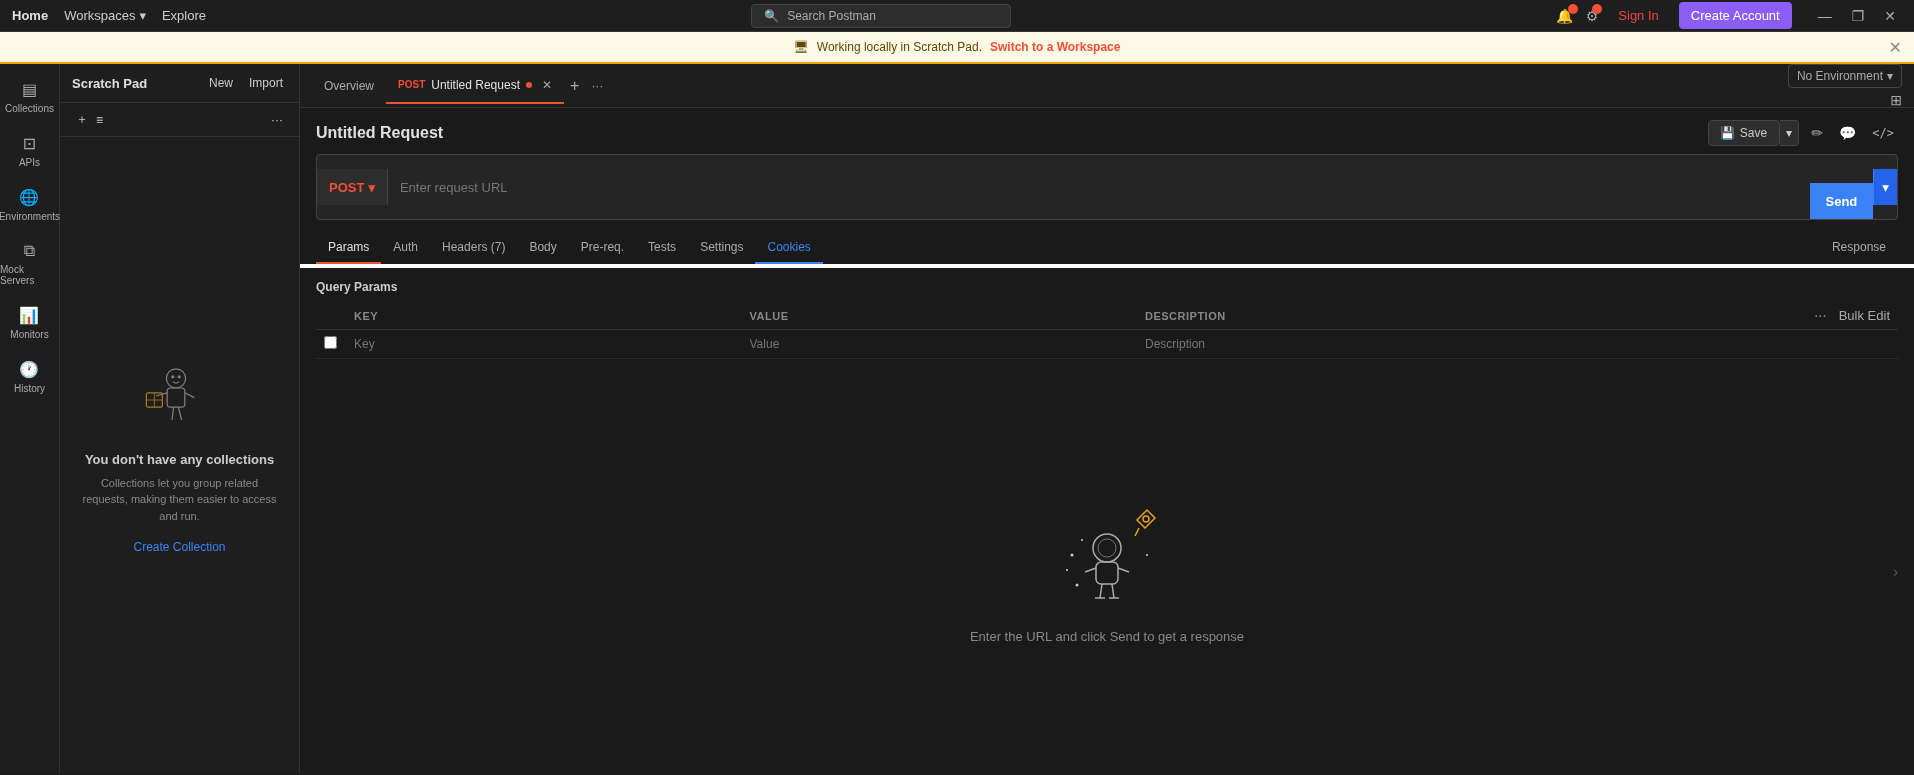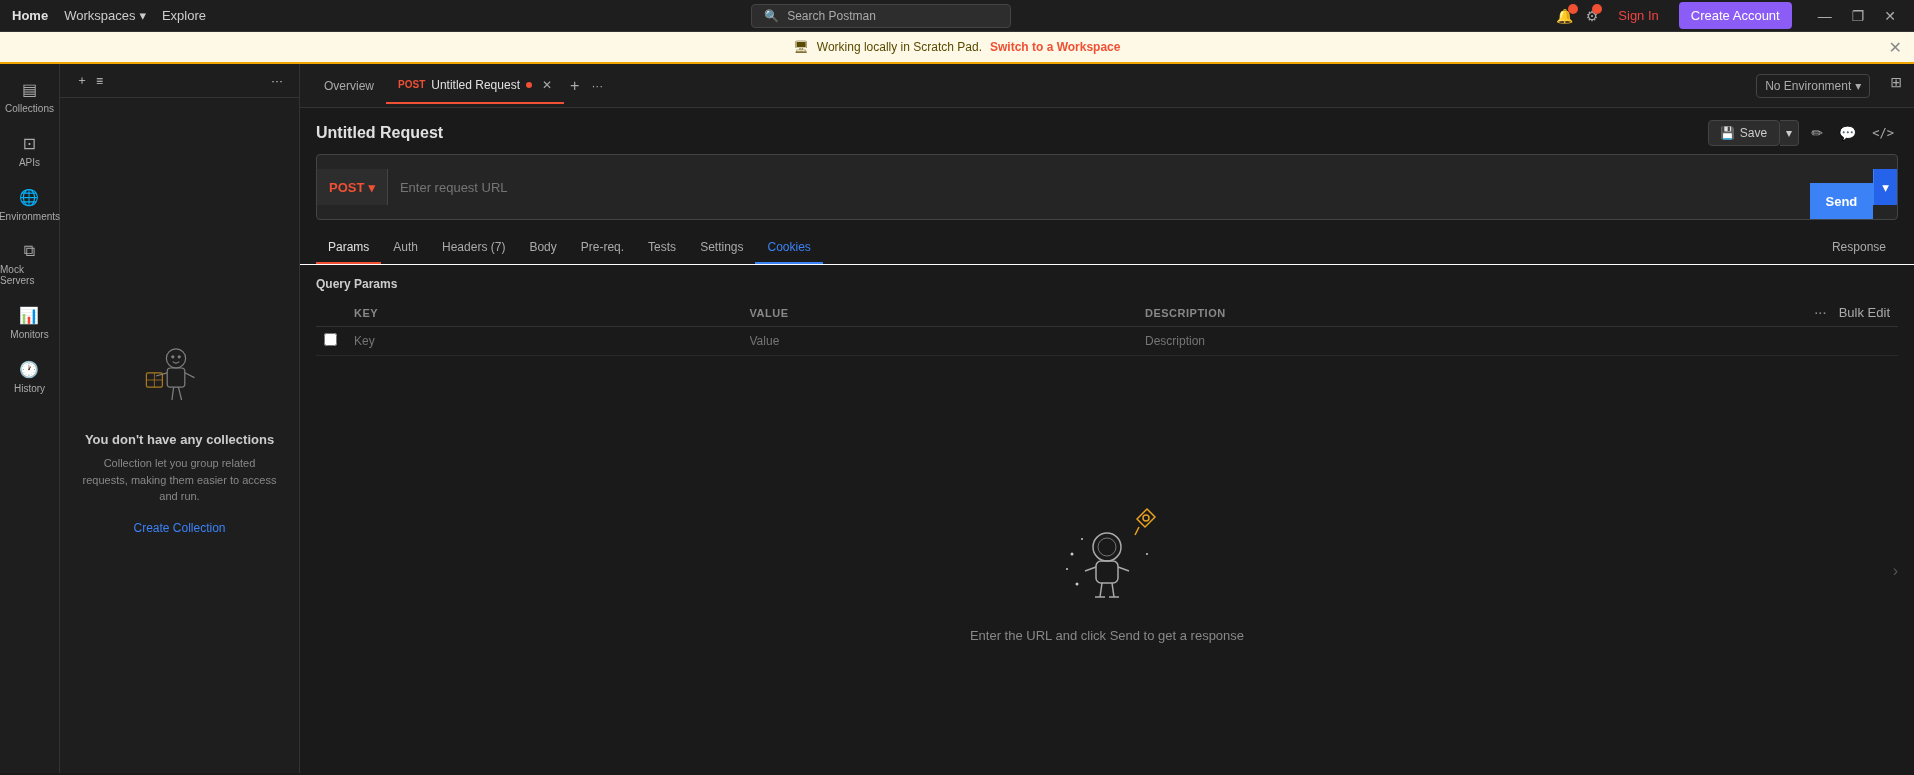--- a/index.html
+++ b/index.html
@@ -224,22 +224,23 @@
       width: 6px;
       height: 6px;
       background: #f05033;
       border-radius: 50%;
     }
     .tab-add { color: #aaa; cursor: pointer; font-size: 16px; padding: 0 6px; }
     .tab-more { color: #aaa; cursor: pointer; padding: 0 6px; }
     .tab-bar-right {
       margin-left: auto;
       display: flex;
-      align-items: flex-start;
-      gap: 20px;
+      align-items: flex-end;
+      gap: 4px;
+      flex-direction: column;
     }
     .env-selector {
       display: flex;
       align-items: center;
       gap: 4px;
       color: #aaa;
       font-size: 12px;
       cursor: pointer;
       padding: 4px 8px;
       border: 1px solid #444;
@@ -349,21 +350,21 @@
       padding: 0 8px;
       height: 36px;
       cursor: pointer;
     }
 
     
     .req-tabs {
       display: flex;
       align-items: center;
       padding: 0 16px;
-      border-bottom: 1px solid #ffffff;
+      border-bottom: 4px solid #ffffff;
       gap: 0;
     }
     .req-tab {
       padding: 8px 12px;
       font-size: 12px;
       color: #aaa;
       cursor: pointer;
       border-bottom: 2px solid transparent;
     }
     .req-tab.active { color: #e0e0e0; border-bottom: 2px solid #f05033; }
@@ -494,20 +495,27 @@
       <span class="icon-symbol">📊</span>
       <span>Monitors</span>
     </div>
     <div class="sidebar-icon-item">
       <span class="icon-symbol">🕐</span>
       <span>History</span>
     </div>
   </div>
 
   <div class="scratch-pad">
+    <div class="scratch-pad-header">
+      <span class="scratch-pad-title">Scratch Pad</span>
+      <div class="scratch-pad-actions">
+        <button class="scratch-pad-btn">New</button>
+        <button class="scratch-pad-btn">Import</button>
+      </div>
+    </div>
     <div class="scratch-pad-toolbar">
       <button class="scratch-pad-btn">＋</button>
       <button class="scratch-pad-btn">≡</button>
       <button class="scratch-pad-btn" style="margin-left: auto;">···</button>
     </div>
     <div class="scratch-pad-body">
 
       <svg class="no-collections-img astronaut-svg" viewBox="0 0 120 100" xmlns="http://www.w3.org/2000/svg">
 
         <circle cx="55" cy="28" r="12" fill="none" stroke="#aaa" stroke-width="1.5"></circle>
@@ -524,21 +532,21 @@
         <line x1="66" y1="46" x2="78" y2="52" stroke="#aaa" stroke-width="1.5"></line>
 
         <line x1="52" y1="64" x2="50" y2="80" stroke="#aaa" stroke-width="1.5"></line>
         <line x1="58" y1="64" x2="62" y2="80" stroke="#aaa" stroke-width="1.5"></line>
 
         <rect x="18" y="46" width="20" height="18" rx="2" fill="none" stroke="#e8a020" stroke-width="1.5"></rect>
         <line x1="28" y1="46" x2="28" y2="64" stroke="#e8a020" stroke-width="1"></line>
         <line x1="18" y1="55" x2="38" y2="55" stroke="#e8a020" stroke-width="1"></line>
       </svg>
       <div class="no-collections-title">You don't have any collections</div>
-      <div class="no-collections-desc">Collection let you group related requests, making them easier to access and run.</div>
+      <div class="no-collections-desc">Collections let you group related requests, making them easier to access and run.</div>
       <a class="create-collection-link">Create Collection</a>
     </div>
   </div>
 
   <div class="main-content">
 
     <div class="tab-bar">
       <span class="tab-overview">Overview</span>
       <div class="tab-item">
         <span class="tab-method">POST</span>

